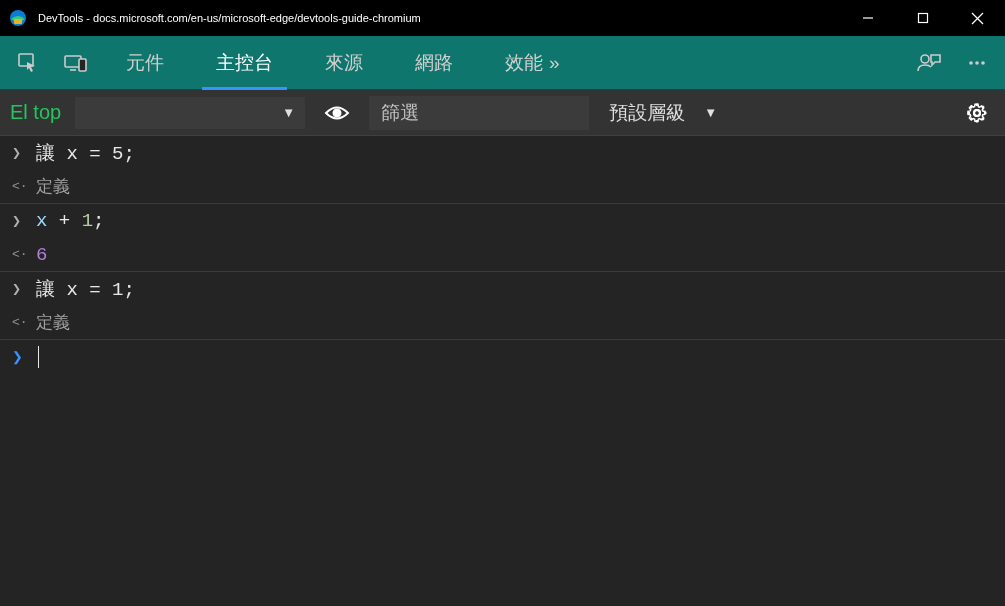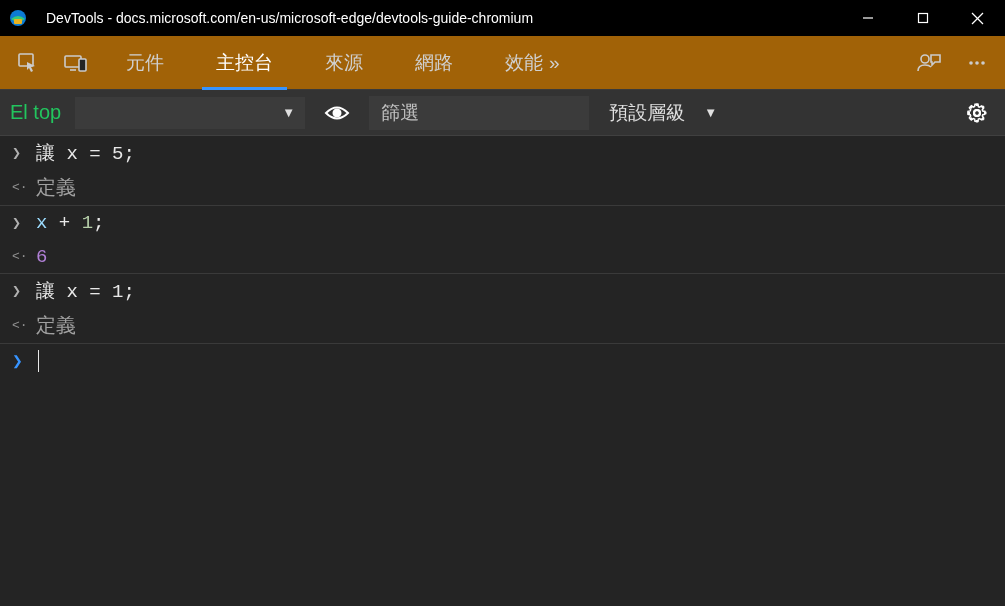--- a/index.html
+++ b/index.html
@@ -20,42 +20,41 @@
     align-items: center;
     padding: 0 0 0 8px;
   }
   .titlebar .app-icon {
     width: 20px; height: 20px;
     margin-right: 10px;
     display: flex; align-items: center; justify-content: center;
   }
   .titlebar .title-text {
     color: #fff;
-    font-size: 14px;
+    font-size: 11px;
     flex: 1;
-    margin-left: 8px;
   }
   .win-controls {
     display: flex;
     height: 100%;
   }
   .win-btn {
     width: 55px;
     height: 100%;
     display: flex;
     align-items: center;
     justify-content: center;
     color: #fff;
   }
   .win-btn svg { display: block; }
 
   
   .tabbar {
     height: 54px;
-    background: #a16207;
+    background: #0f766e;
     display: flex;
     align-items: center;
     padding: 0 4px;
     border-bottom: 1px solid #3a3a3a;
   }
   .tabbar-left {
     display: flex;
     align-items: center;
     gap: 0;
   }
@@ -168,21 +167,21 @@
   .row-marker {
     width: 24px;
     color: #aaa;
     font-size: 15px;
     flex-shrink: 0;
   }
   .row-marker.input { color: #b0b0b0; }
   .row-marker.output { color: #909090; font-size: 13px; }
   .row-marker.prompt { color: #3794ff; font-weight: bold; font-size: 18px; }
   .row-content { flex: 1; color: #e8e8e8; }
-  .row-content.dim { color: #a0a0a0; font-size: 20px; }
+  .row-content.dim { color: #a0a0a0; font-size: 17px; }
   .tok-var { color: #9cdcfe; }
   .tok-num { color: #b5cea8; }
   .tok-semi { color: #e8e8e8; }
   .result-num { color: #b180d7; }
   .cursor {
     display: inline-block;
     width: 1px;
     height: 22px;
     background: #e8e8e8;
     vertical-align: middle;

